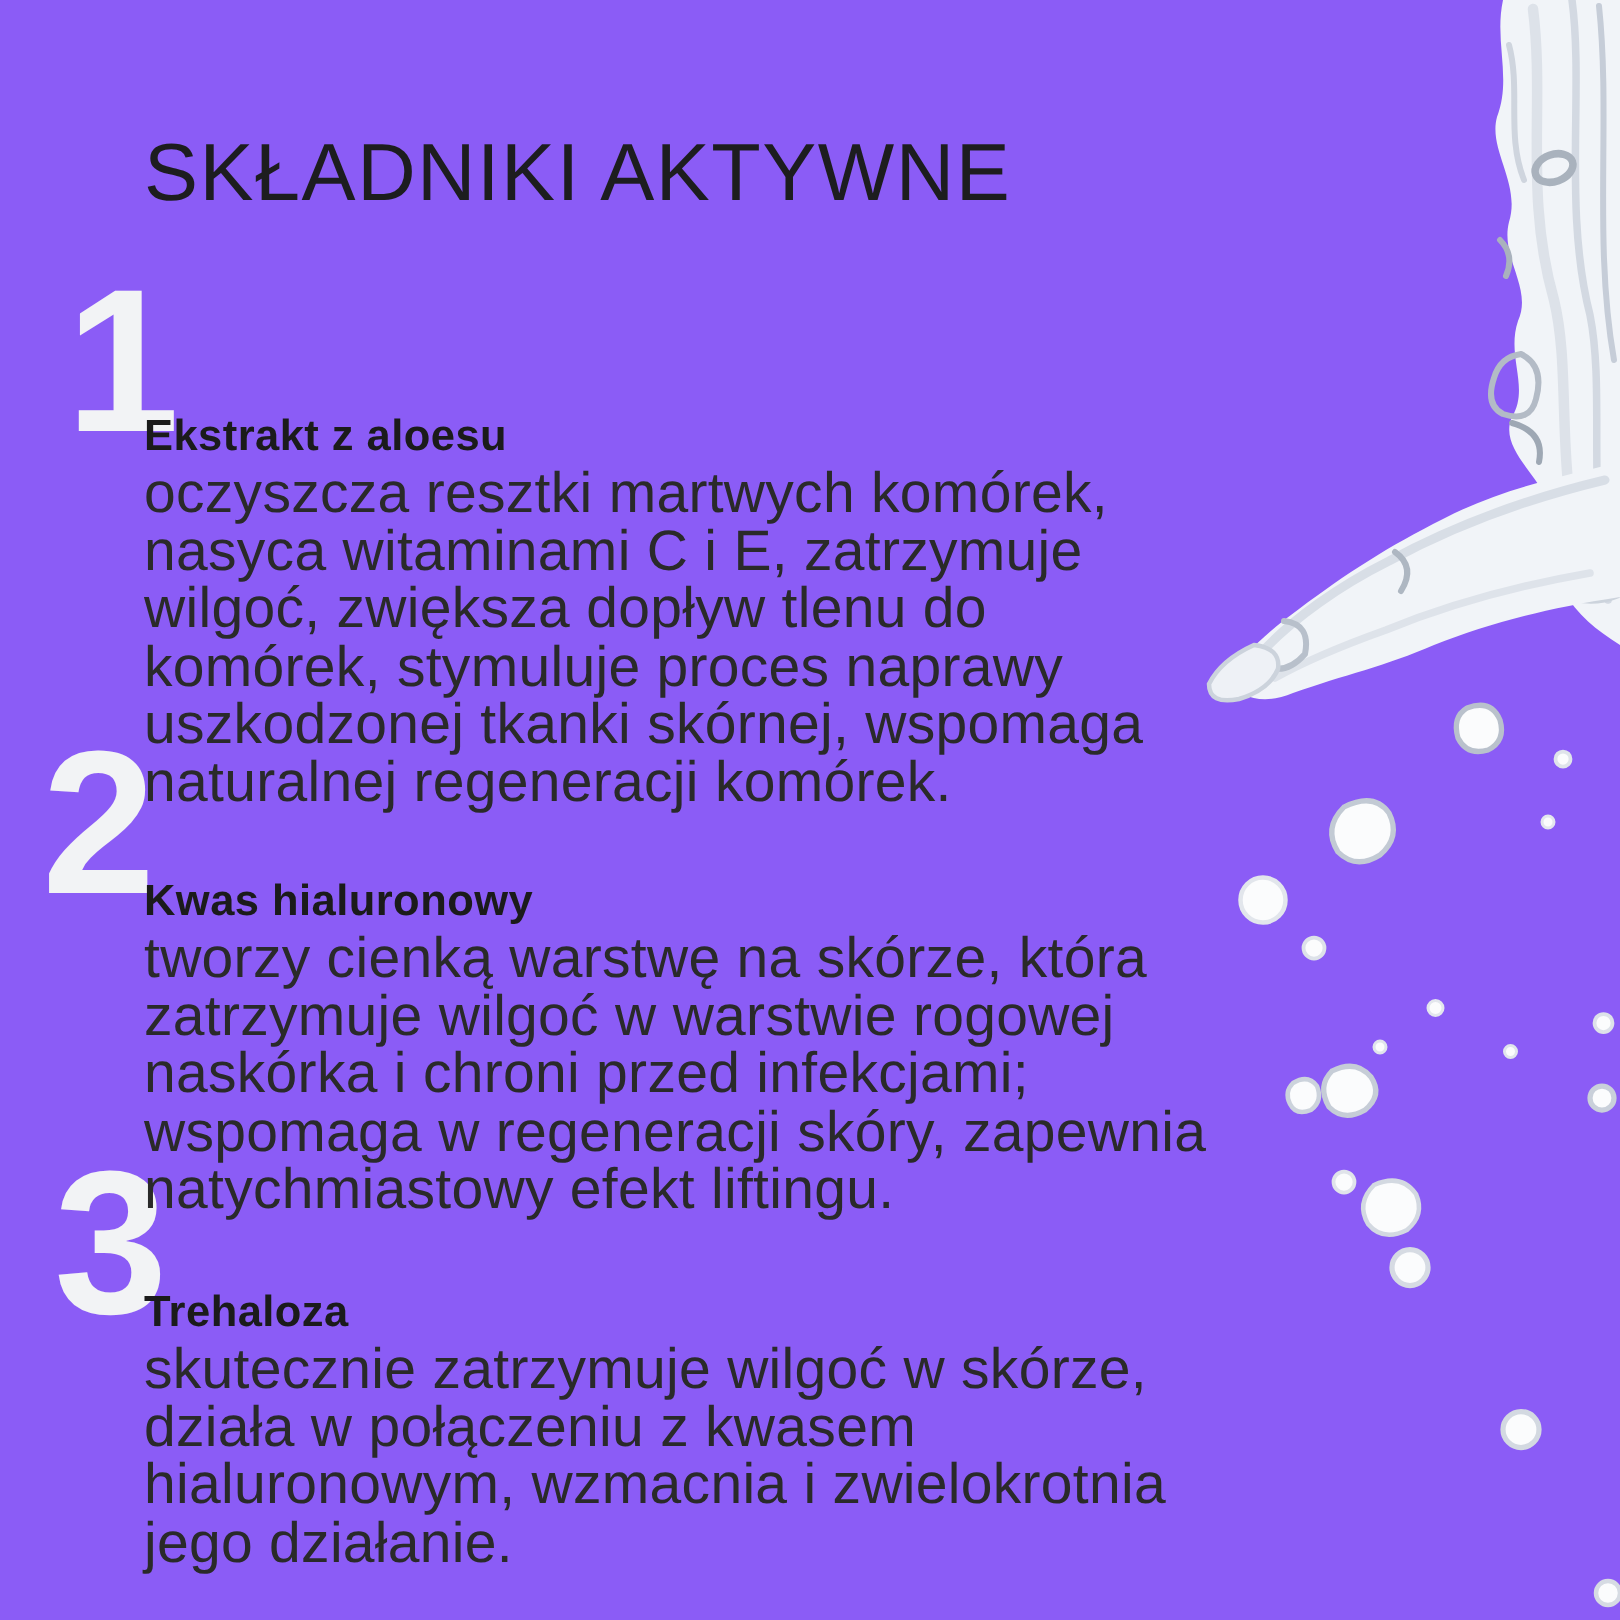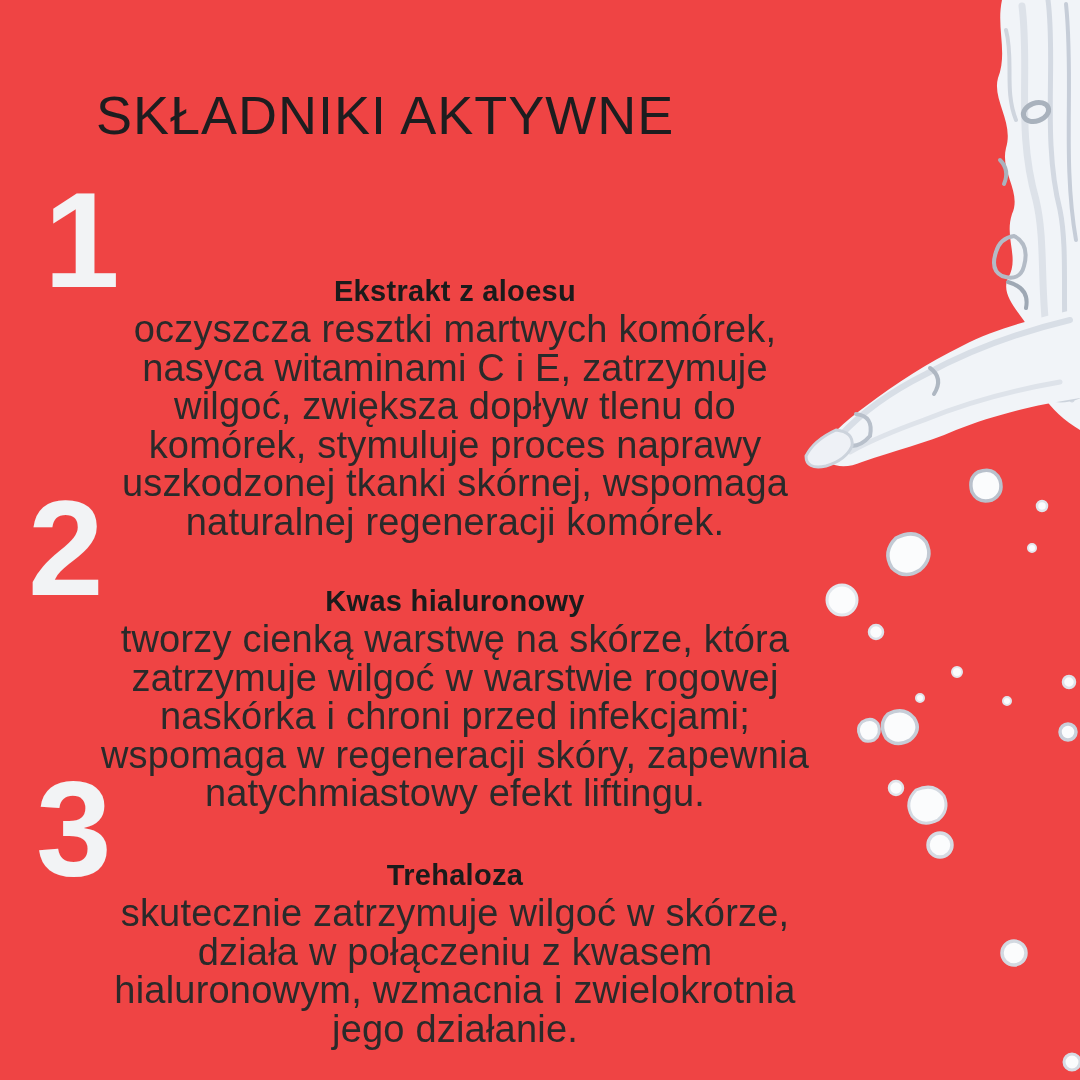--- a/index.html
+++ b/index.html
@@ -1,24 +1,23 @@
 <!DOCTYPE html>
 <html><head>
 <meta charset="utf-8">
 <style>
   * { margin:0; padding:0; box-sizing:border-box; }
   html,body { background:#e9e9e9; }
   .canvas {
     position:relative;
     width:1080px; height:1080px;
     margin:0 auto;
-    background:#ef4444;
+    background:#8b5cf6;
     overflow:hidden;
     font-family:"Liberation Sans", sans-serif;
-    text-align:center;
   }
   .splash-svg {
     position:absolute; top:0; left:0; width:1080px; height:1080px;
     z-index:1; pointer-events:none;
   }
   .page-title {
     position:absolute; left:96px; top:84px; z-index:3;
     font-size:54px; font-weight:300; letter-spacing:1px;
     color:#1d1d1f; white-space:nowrap;
   }

